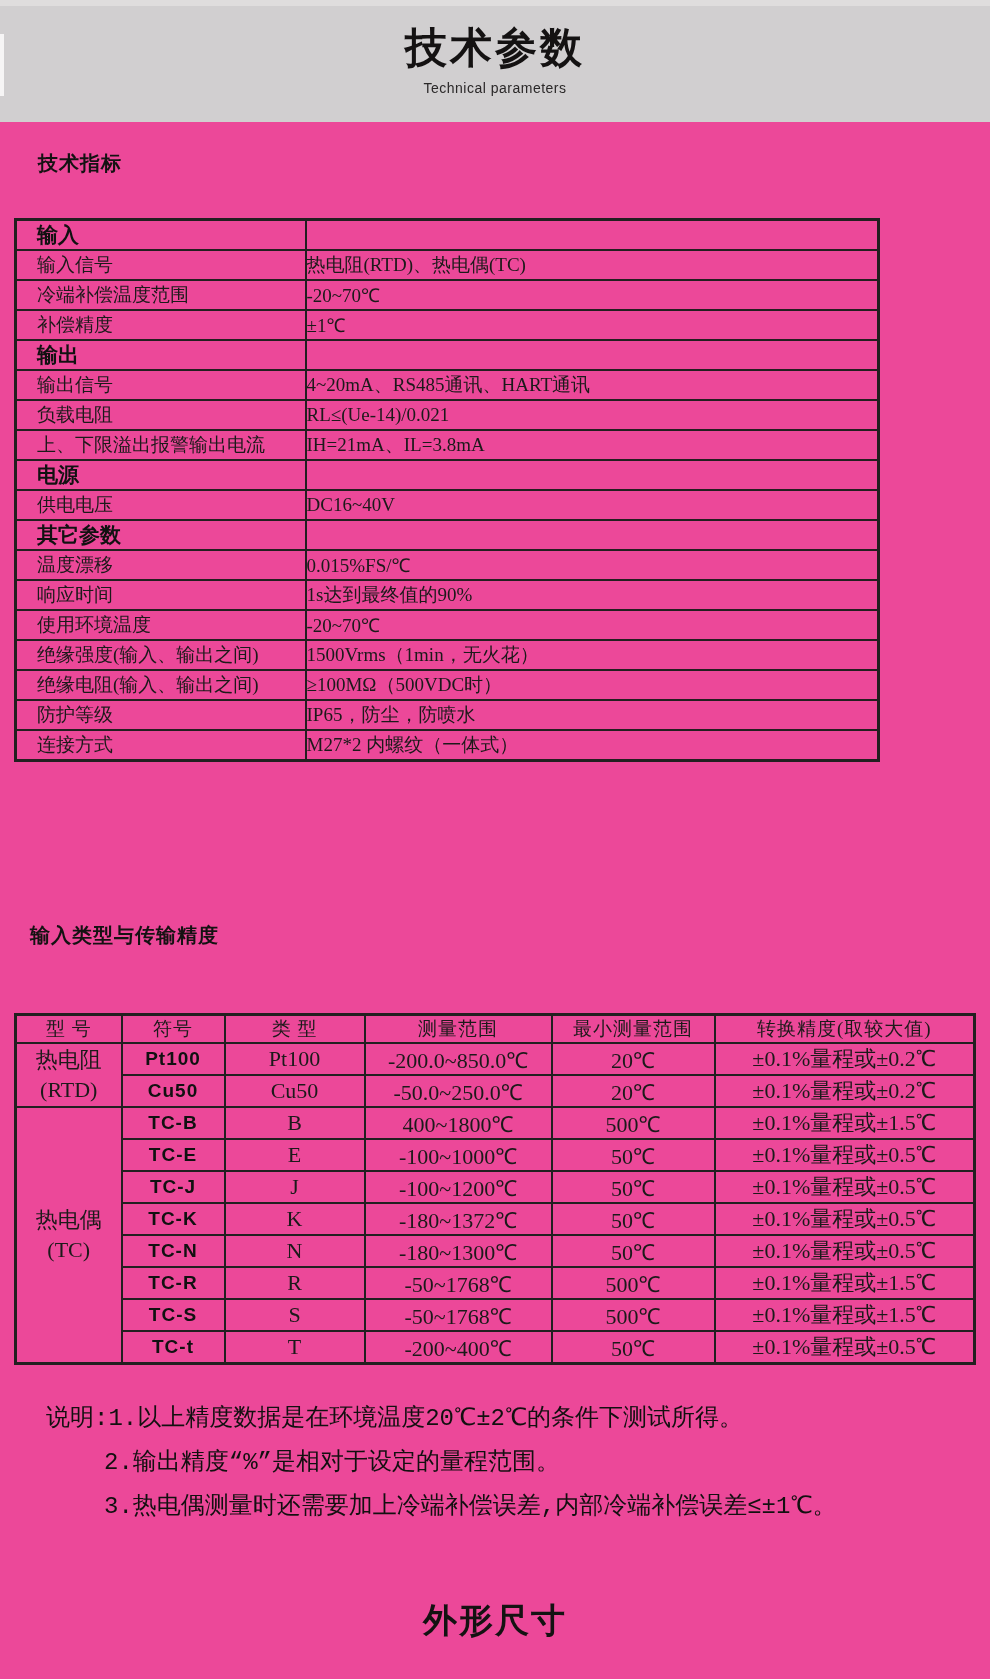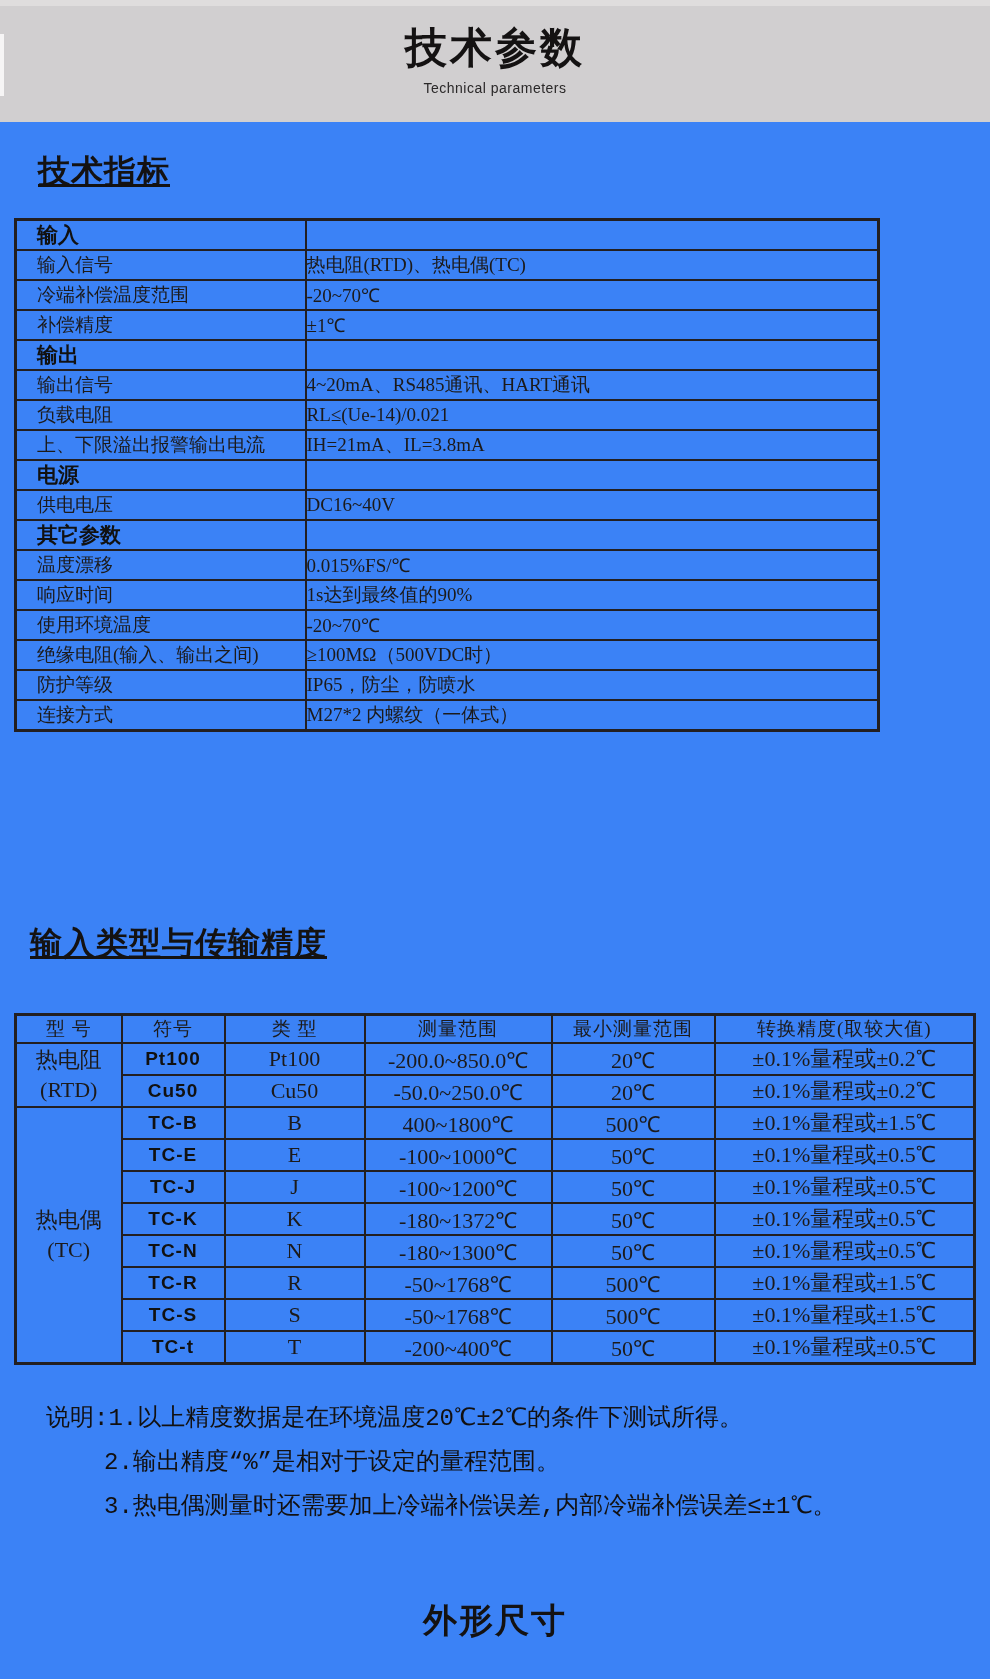--- a/index.html
+++ b/index.html
@@ -1,21 +1,21 @@
 <!DOCTYPE html>
 <html><head>
 <meta charset="utf-8">
 <style>
   * { margin: 0; padding: 0; box-sizing: border-box; }
   body { font-family: "Liberation Sans", sans-serif; }
   .page {
     position: relative;
     width: 990px;
     height: 1679px;
-    background: #3b82f6;
+    background: #ec4899;
     overflow: hidden;
     color: #151313;
   }
   .top-strip {
     position: absolute; top: 0; left: 0; right: 0; height: 6px;
     background: #dfdddd;
   }
   .band {
     position: absolute; top: 6px; left: 0; right: 0; height: 116px;
     background: #d1cfd0; text-align: center;
@@ -29,24 +29,23 @@
     font-size: 42px; font-weight: bold; letter-spacing: 3px;
     color: #141212;
     font-family: "Liberation Sans", sans-serif;
   }
   .sub-title {
     margin-top: 4px;
     font-size: 14px; letter-spacing: 0.5px; color: #2a2828;
   }
   .section-title {
     position: absolute;
-    font-size: 32px; font-weight: bold; color: #141212;
+    font-size: 20px; font-weight: bold; color: #141212;
     letter-spacing: 1px;
     font-family: "Liberation Sans", sans-serif;
-    text-decoration: underline;
   }
   #title-specs { left: 38px; top: 150px; }
   #title-inputs { left: 30px; top: 922px; }
 
   
   table.specs {
     position: absolute; left: 14px; top: 218px; width: 866px;
     border-collapse: collapse; table-layout: fixed;
     border: 3px solid #231f20;
   }
@@ -172,20 +171,24 @@
       <td class="label">温度漂移</td>
       <td class="value">0.015%FS/℃</td>
     </tr>
     <tr>
       <td class="label">响应时间</td>
       <td class="value">1s达到最终值的90%</td>
     </tr>
     <tr>
       <td class="label">使用环境温度</td>
       <td class="value">-20~70℃</td>
+    </tr>
+    <tr>
+      <td class="label">绝缘强度(输入、输出之间)</td>
+      <td class="value">1500Vrms（1min，无火花）</td>
     </tr>
     <tr>
       <td class="label">绝缘电阻(输入、输出之间)</td>
       <td class="value">≥100MΩ（500VDC时）</td>
     </tr>
     <tr>
       <td class="label">防护等级</td>
       <td class="value">IP65，防尘，防喷水</td>
     </tr>
     <tr>

